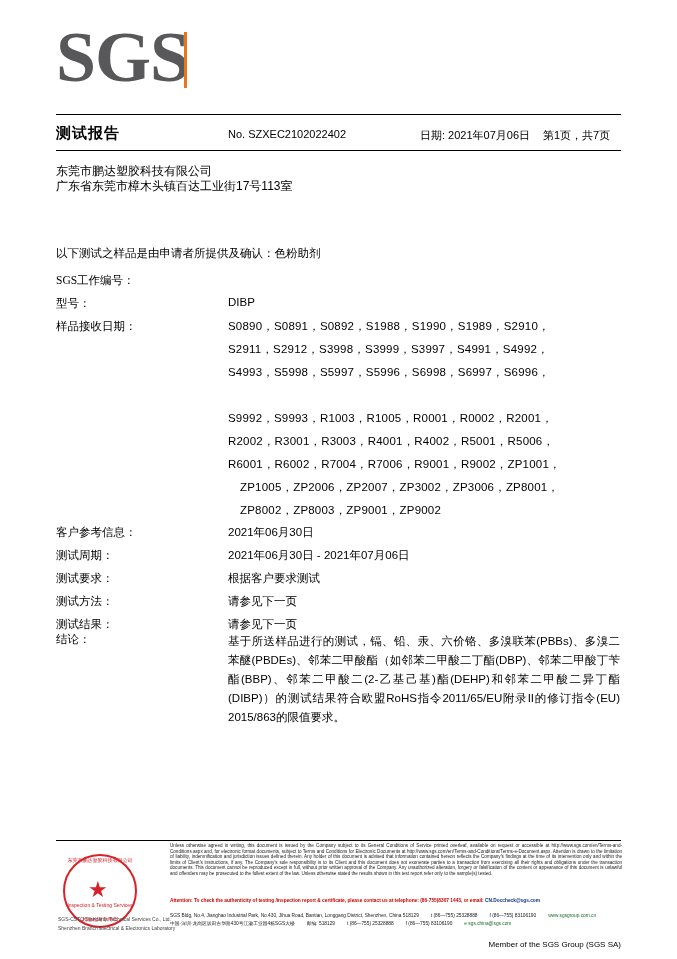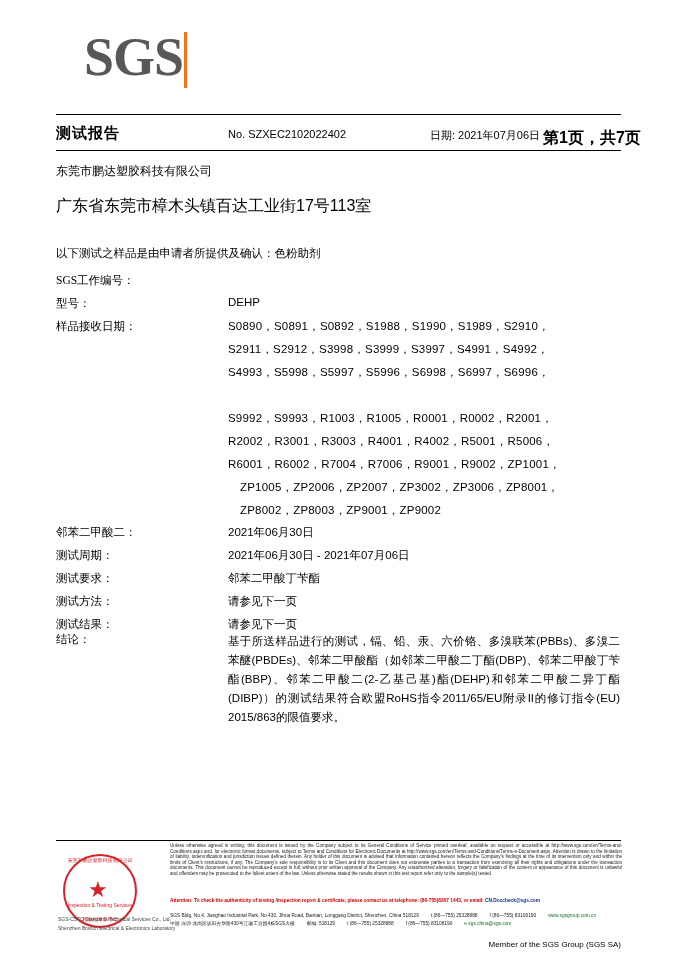--- a/index.html
+++ b/index.html
@@ -26,25 +26,24 @@
   .logo-block {
     position: absolute;
     left: 56px;
     top: 28px;
     width: 260px;
     height: 62px;
   }
   .logo-text {
     font-family: "Liberation Serif", serif;
     font-weight: bold;
-    font-size: 54px;
+    font-size: 72px;
     letter-spacing: -1px;
     color: #58585a;
     line-height: 58px;
-    margin-left: 28px;
   }
   .logo-bar {
     position: absolute;
     left: 128px;
     top: 4px;
     width: 3px;
     height: 56px;
     background: #e8761a;
   }
 
@@ -69,50 +68,48 @@
     position: absolute;
     left: 228px;
     top: 128px;
     font-size: 11px;
   }
   .report-date {
     position: absolute;
     left: 420px;
     top: 128px;
     font-size: 11px;
-    margin-left: 10px;
   }
   .report-page {
     position: absolute;
     left: 543px;
     top: 128px;
-    font-size: 16px;
-    font-weight: bold;
+    font-size: 11px;
   }
   .rule-mid {
     position: absolute;
     left: 56px;
     top: 150px;
     width: 565px;
     height: 1px;
     background: #000;
   }
 
   
   .client-name {
     position: absolute;
     left: 56px;
     top: 163px;
     font-size: 12px;
   }
   .client-addr {
     position: absolute;
     left: 56px;
-    top: 196px;
-    font-size: 16px;
+    top: 178px;
+    font-size: 12px;
   }
 
   
   .sample-stmt {
     position: absolute;
     left: 56px;
     top: 246px;
     font-size: 11.5px;
   }
 
@@ -280,41 +277,41 @@
   <div class="rule-mid"></div>
 
   <div class="client-name">东莞市鹏达塑胶科技有限公司</div>
   <div class="client-addr">广东省东莞市樟木头镇百达工业街17号113室</div>
 
   <div class="sample-stmt">以下测试之样品是由申请者所提供及确认：色粉助剂</div>
 
   <div class="field-label" style="top:273px">SGS工作编号：</div>
 
   <div class="field-label" style="top:296px">型号：</div>
-  <div class="field-value" style="top:296px">DEHP</div>
+  <div class="field-value" style="top:296px">DIBP</div>
 
   <div class="field-label" style="top:319px">样品接收日期：</div>
 
   <div class="ref-line" style="top:319px">S0890，S0891，S0892，S1988，S1990，S1989，S2910，</div>
   <div class="ref-line" style="top:342px">S2911，S2912，S3998，S3999，S3997，S4991，S4992，</div>
   <div class="ref-line" style="top:365px">S4993，S5998，S5997，S5996，S6998，S6997，S6996，</div>
   <div class="ref-line" style="top:411px">S9992，S9993，R1003，R1005，R0001，R0002，R2001，</div>
   <div class="ref-line" style="top:434px">R2002，R3001，R3003，R4001，R4002，R5001，R5006，</div>
   <div class="ref-line" style="top:457px">R6001，R6002，R7004，R7006，R9001，R9002，ZP1001，</div>
   <div class="ref-line indent" style="top:480px">ZP1005，ZP2006，ZP2007，ZP3002，ZP3006，ZP8001，</div>
   <div class="ref-line indent" style="top:503px">ZP8002，ZP8003，ZP9001，ZP9002</div>
 
-  <div class="field-label" style="top:525px">邻苯二甲酸二：</div>
+  <div class="field-label" style="top:525px">客户参考信息：</div>
   <div class="field-value" style="top:525px">2021年06月30日</div>
 
   <div class="field-label" style="top:548px">测试周期：</div>
   <div class="field-value" style="top:548px">2021年06月30日 - 2021年07月06日</div>
 
   <div class="field-label" style="top:571px">测试要求：</div>
-  <div class="field-value" style="top:571px">邻苯二甲酸丁苄酯</div>
+  <div class="field-value" style="top:571px">根据客户要求测试</div>
 
   <div class="field-label" style="top:594px">测试方法：</div>
   <div class="field-value" style="top:594px">请参见下一页</div>
 
   <div class="field-label" style="top:617px">测试结果：</div>
   <div class="field-value" style="top:617px">请参见下一页</div>
 
   <div class="field-label" style="top:632px">结论：</div>
   <div class="conclusion-text">基于所送样品进行的测试，镉、铅、汞、六价铬、多溴联苯(PBBs)、多溴二苯醚(PBDEs)、邻苯二甲酸酯（如邻苯二甲酸二丁酯(DBP)、邻苯二甲酸丁苄酯(BBP)、邻苯二甲酸二(2-乙基己基)酯(DEHP)和邻苯二甲酸二异丁酯(DIBP)）的测试结果符合欧盟RoHS指令2011/65/EU附录II的修订指令(EU) 2015/863的限值要求。</div>
 

